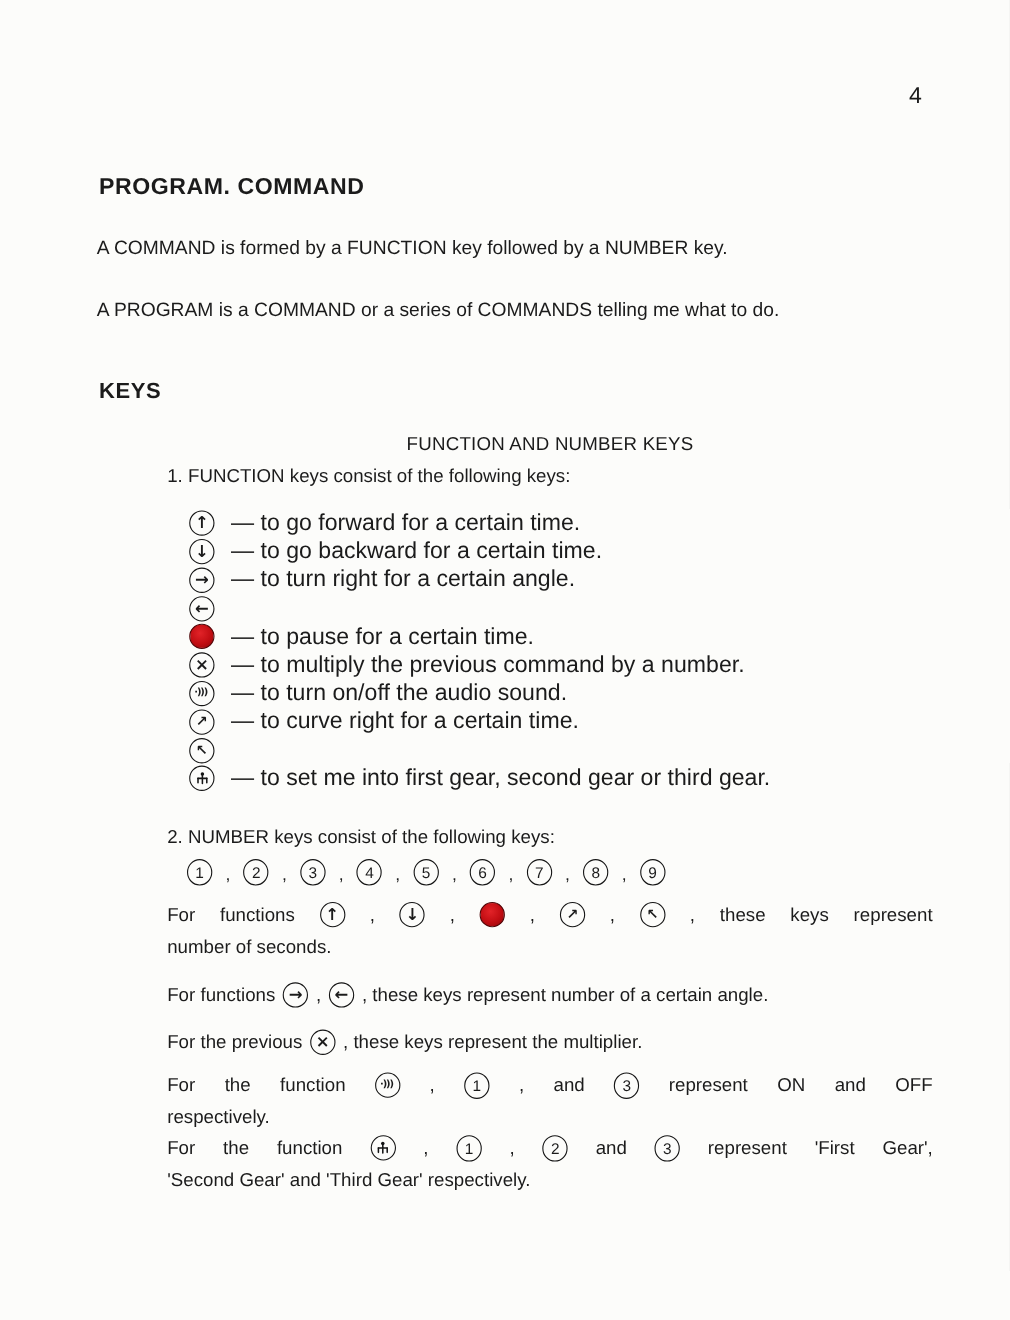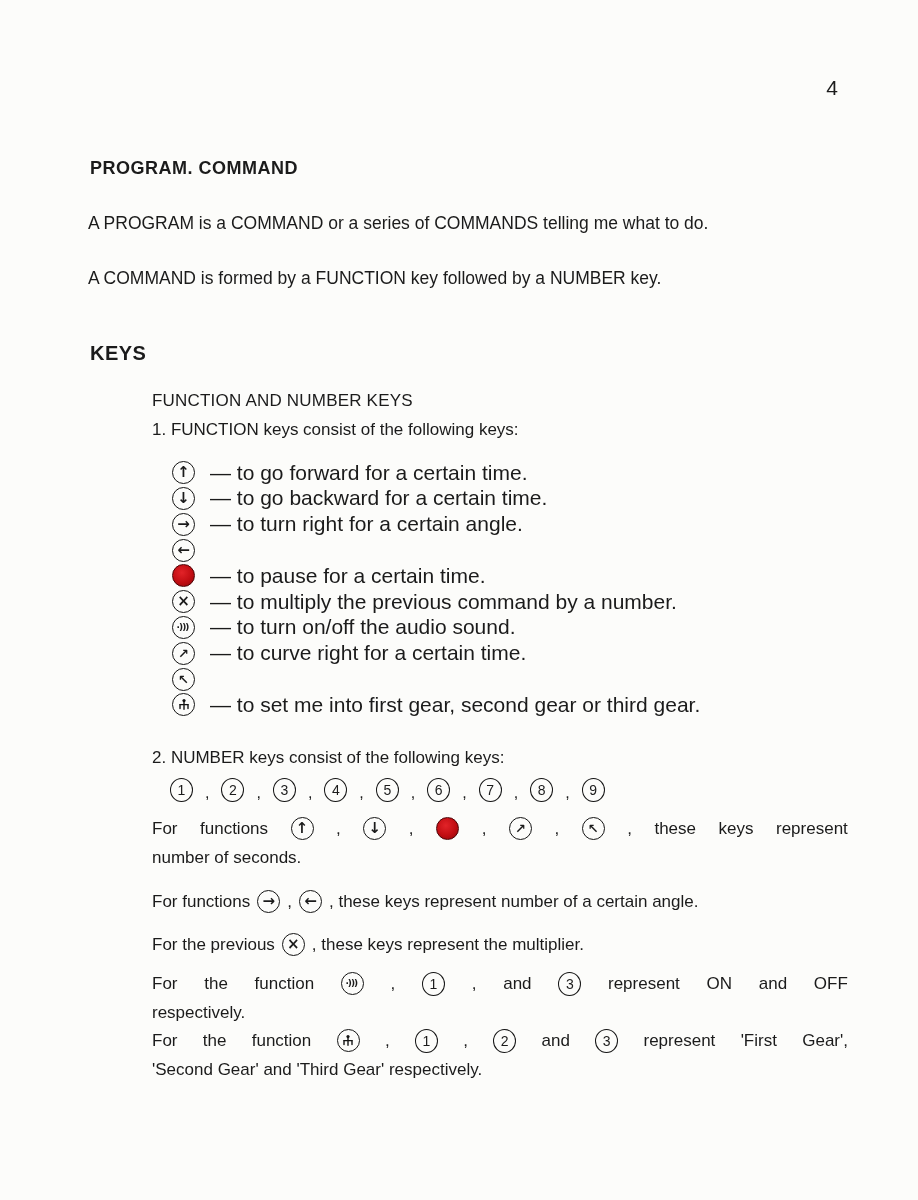--- a/index.html
+++ b/index.html
@@ -13,33 +13,33 @@
     overflow:hidden;
     box-sizing:border-box;
   }
   .content{padding:0 70px 0 88px;}
   .page-number{
     position:absolute;top:76px;right:80px;
     font-size:21px;font-weight:500;
   }
   .h1{
     margin:158px 0 0 2px;
-    font-size:18px;font-weight:bold;letter-spacing:.5px;
+    font-size:21px;font-weight:bold;letter-spacing:.5px;
   }
   .para{
     margin:34px 0 0 0;
     font-size:17.5px;line-height:1.25;
   }
   .para.second{margin-top:33px;}
   .h2{
     margin:52px 0 0 2px;
     font-size:20px;font-weight:bold;letter-spacing:.5px;
   }
   .keys-indent{margin:26px 0 0 64px;}
-  .subtitle{font-size:17px;letter-spacing:.2px;}
+  .subtitle{font-size:17px;letter-spacing:.2px;text-align:center;}
   .item-title{margin-top:9px;font-size:17px;}
   .item-title-2{margin-top:30px;font-size:17px;}
 
   .function-list{margin:20px 0 0 20px;padding:0;list-style:none;}
   .function-list li{
     display:flex;align-items:center;
     height:25.8px;
   }
   .fk-desc{margin-left:15px;font-size:21px;white-space:nowrap;}
 
@@ -91,22 +91,22 @@
 </style>
 </head>
 <body>
 
 <div class="page">
   <div class="page-number">4</div>
 
   <div class="content">
     <div class="h1">PROGRAM. COMMAND</div>
 
+    <p class="para second">A COMMAND is formed by a FUNCTION key followed by a NUMBER key.</p>
     <p class="para">A PROGRAM is a COMMAND or a series of COMMANDS telling me what to do.</p>
-    <p class="para second">A COMMAND is formed by a FUNCTION key followed by a NUMBER key.</p>
 
     <div class="h2">KEYS</div>
 
     <div class="keys-indent">
       <div class="subtitle">FUNCTION AND NUMBER KEYS</div>
       <div class="item-title">1. FUNCTION keys consist of the following keys:</div>
 
       <ul class="function-list" id="function-list">
           <li>
             <span class="key">↑</span>

